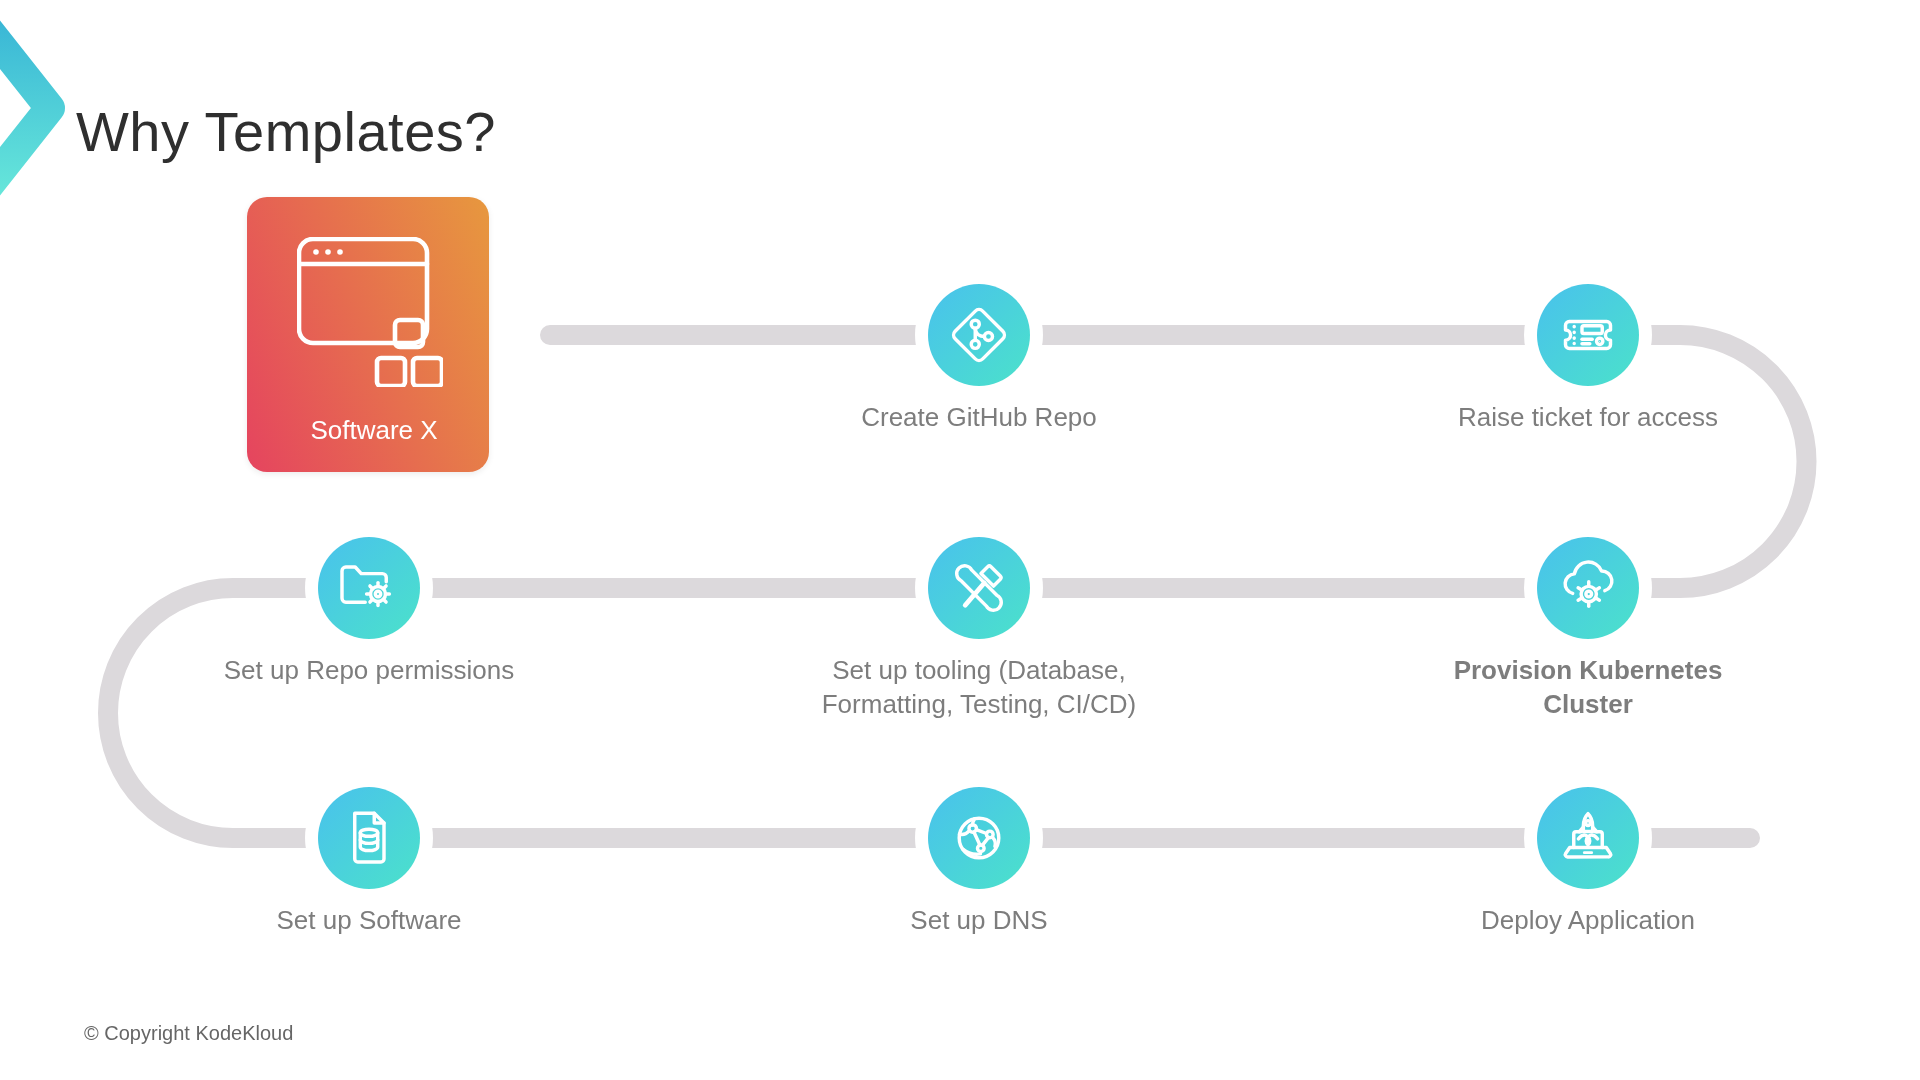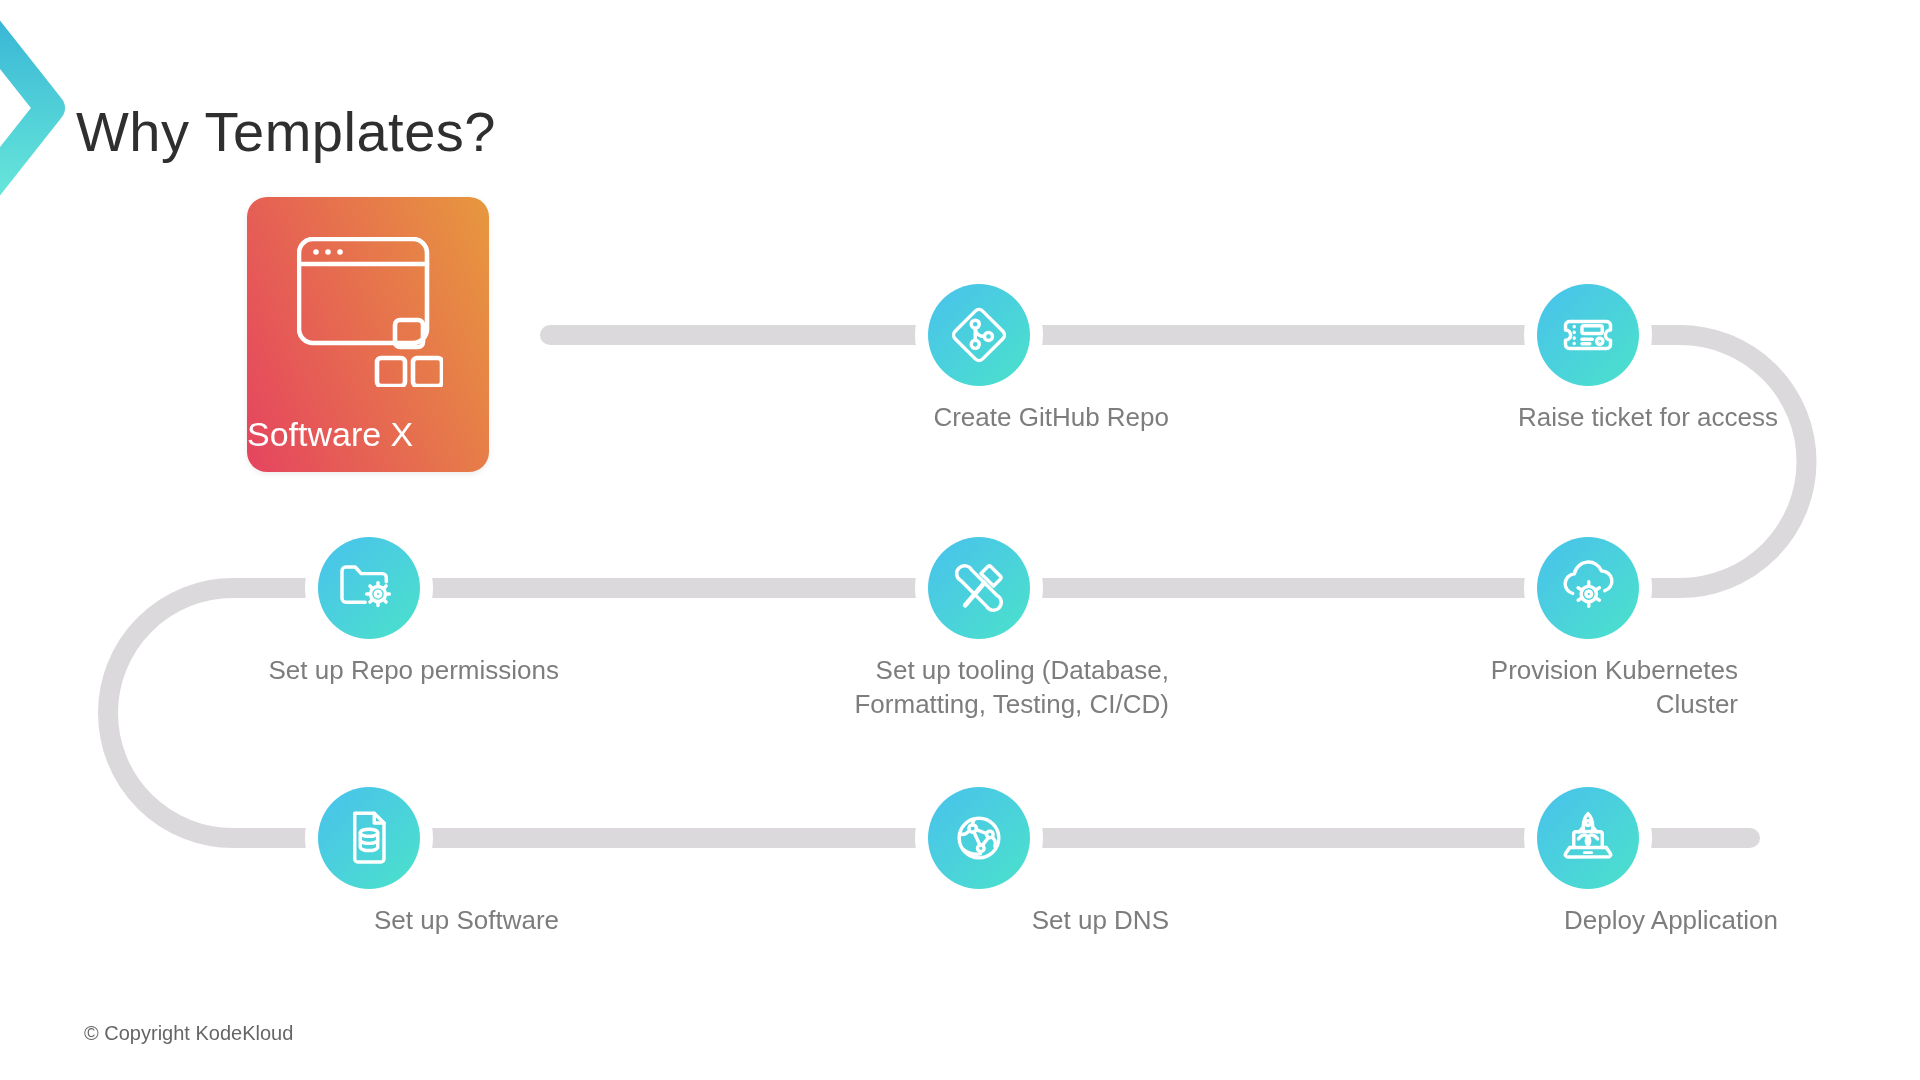--- a/index.html
+++ b/index.html
@@ -5,32 +5,32 @@
   html,body{margin:0;padding:0;background:#fff;}
   .stage{position:relative;width:1920px;height:1080px;background:#ffffff;overflow:hidden;
          font-family:"Liberation Sans",sans-serif;}
   .overlay{position:absolute;left:0;top:0;width:1920px;height:1080px;}
   .page-title{position:absolute;left:76px;top:76px;font-size:56px;color:#2f2f2f;
               letter-spacing:0.5px;margin-top:23px;}
   .software-card{position:absolute;left:247px;top:197px;width:242px;height:275px;
                  border-radius:20px;background:linear-gradient(68deg,#e5445f 0%,#e7983e 100%);
                  box-shadow:0 2px 6px rgba(0,0,0,0.08);}
   .card-icon{position:absolute;left:50px;top:40px;}
-  .card-label{position:absolute;left:0;right:0;top:218px;text-align:left;color:#ffffff;
-              font-size:34px;}
+  .card-label{position:absolute;left:12px;right:0;top:218px;text-align:center;color:#ffffff;
+              font-size:26px;}
   .node{position:absolute;width:0;height:0;}
   .circle{position:absolute;left:-51px;top:-51px;width:102px;height:102px;border-radius:50%;
           background:linear-gradient(135deg,#49c3eb 5%,#4be0cc 95%);
           display:flex;align-items:center;justify-content:center;}
-  .step-label{position:absolute;left:-190px;top:66px;width:380px;text-align:right;
+  .step-label{position:absolute;left:-190px;top:66px;width:380px;text-align:center;
               font-size:26px;line-height:1.3;color:#7d7d7d;}
   .n0{left:979px;top:335px}
   .n1{left:1588px;top:335px}
   .n2{left:1588px;top:588px}
-  .n2 .step-label{left:-150px;width:300px;}
+  .n2 .step-label{left:-150px;width:300px;font-weight:bold;}
   .n3{left:979px;top:588px}
   .n4{left:369px;top:588px}
   .n5{left:369px;top:838px}
   .n6{left:979px;top:838px}
   .n7{left:1588px;top:838px}
   .icon-svg{stroke:#ffffff;fill:none;stroke-width:2.3;stroke-linecap:round;stroke-linejoin:round;}
   .copyright{position:absolute;left:40px;top:1022px;font-size:20px;color:#666666;margin-left:44px;}
 </style>
 </head>
 <body>

